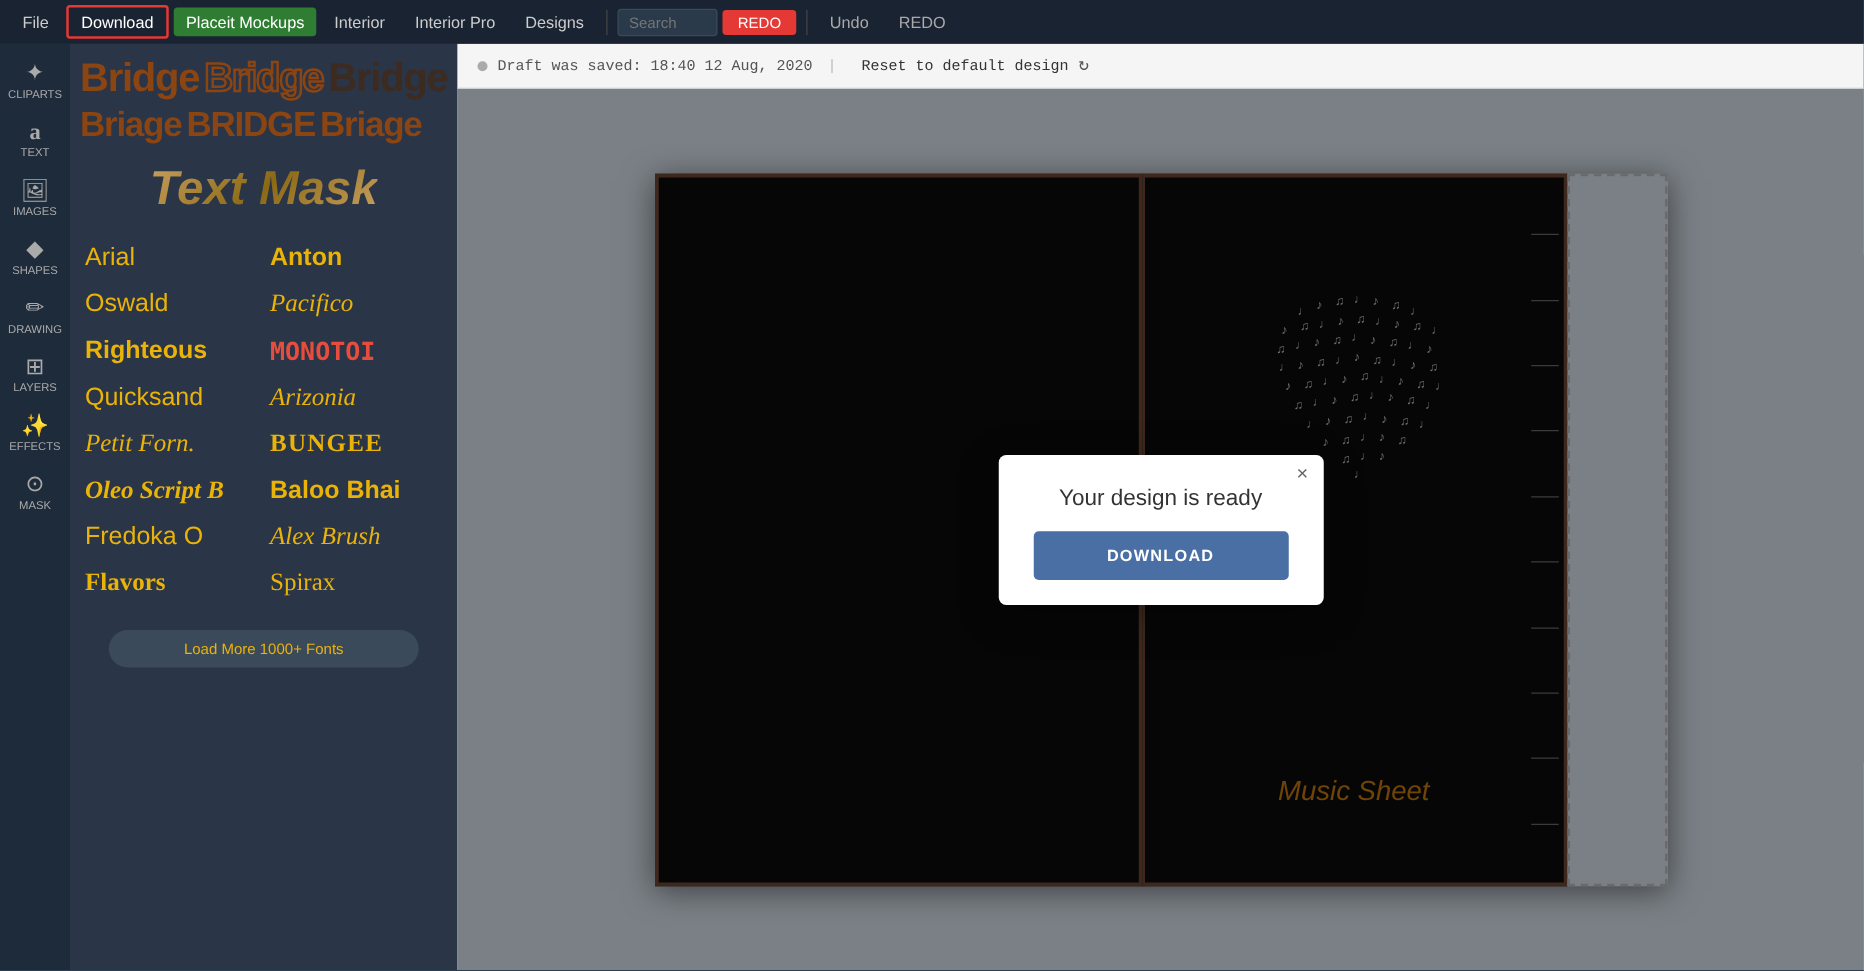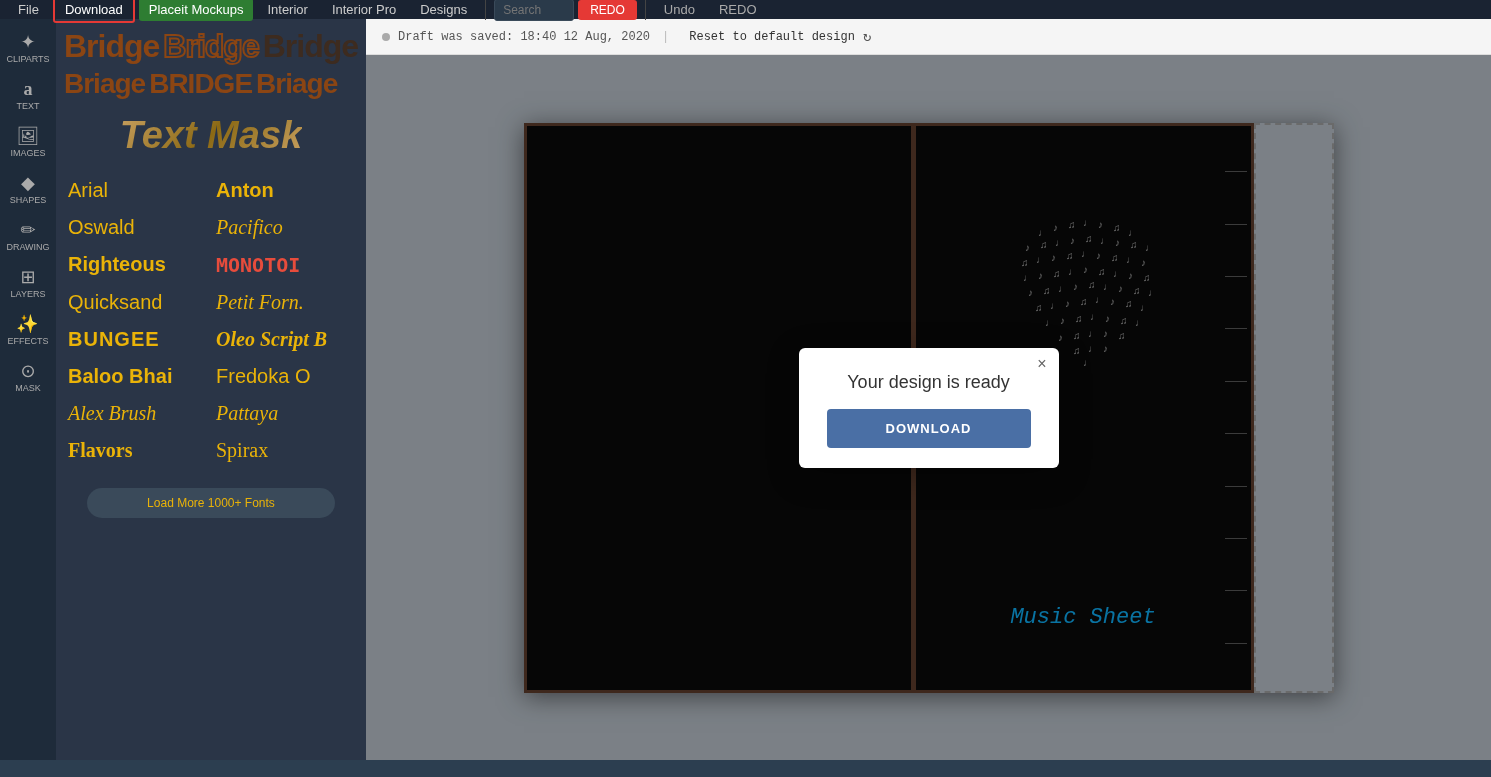--- a/index.html
+++ b/index.html
@@ -3,21 +3,21 @@
   <meta charset="utf-8">
   <style>
     * { box-sizing: border-box; margin: 0; padding: 0; }
     body { font-family: Arial, sans-serif; background: #2c3e50; overflow: hidden; width: 1491px; height: 777px; }
 
     
     .top-nav {
       display: flex;
       align-items: center;
       background: #1a2332;
-      height: 19px;
+      height: 35px;
       padding: 0 8px;
       gap: 4px;
       position: relative;
       z-index: 100;
     }
     .nav-item {
       color: #ccc;
       font-size: 13px;
       padding: 4px 10px;
       cursor: pointer;
@@ -175,21 +175,21 @@
     }
     .font-arial { font-family: Arial; }
     .font-anton { font-family: Arial; font-weight: 900; }
     .font-oswald { font-family: Arial; font-stretch: condensed; }
     .font-pacifico { font-family: cursive; font-style: italic; }
     .font-righteous { font-family: Arial; font-weight: 900; }
     .font-mono { font-family: monospace; font-weight: 900; }
     .font-quicksand { font-family: Arial; font-weight: 300; }
     .font-arizonia { font-family: cursive; font-style: italic; }
     .font-petit { font-style: italic; font-family: serif; }
-    .font-bungee { font-weight: 900; letter-spacing: 1px; font-family: Liberation Sans, sans-serif; }
+    .font-bungee { font-weight: 900; letter-spacing: 1px; font-family: Liberation Serif, serif; }
     .font-oleo { font-family: cursive; font-weight: bold; font-style: italic; }
     .font-baloo { font-family: Arial; font-weight: bold; }
     .font-alex { font-family: cursive; font-style: italic; }
     .font-fredoka { font-family: Arial; font-weight: 300; }
     .font-pattaya { font-style: italic; font-family: serif; }
     .font-flavors { font-family: Arial; font-weight: bold; }
     .font-spirax { font-family: serif; }
 
     .load-more-btn {
       display: block;
@@ -265,25 +265,25 @@
       overflow: hidden;
     }
     .book-page.right-page {
       border-left: 2px solid #5a3a2a;
     }
     .music-sheet-title {
       position: absolute;
       bottom: 60px;
       left: 50%;
       transform: translateX(-50%);
-      color: #0ea5e9;
+      color: #a16207;
       font-style: italic;
       font-size: 22px;
       white-space: nowrap;
-      font-family: Liberation Mono, monospace;
+      font-family: Liberation Sans, sans-serif;
     }
 
     
     .staff-lines {
       position: absolute;
       right: 0;
       top: 0;
       bottom: 0;
       width: 30px;
       display: flex;
@@ -431,27 +431,27 @@
     </div>
 
     <div class="font-grid">
       <span class="font-item font-arial">Arial</span>
       <span class="font-item font-anton">Anton</span>
       <span class="font-item font-oswald">Oswald</span>
       <span class="font-item font-pacifico" style="font-style:italic;">Pacifico</span>
       <span class="font-item font-righteous" style="font-weight:900;">Righteous</span>
       <span class="font-item font-mono" style="font-family:monospace;font-weight:900;color:#e74c3c;">MONOTOI</span>
       <span class="font-item font-quicksand">Quicksand</span>
+      <span class="font-item font-arizonia" style="font-style:italic;font-family:cursive;">Arizonia</span>
       <span class="font-item font-petit" style="font-style:italic;font-family:serif;">Petit Forn.</span>
       <span class="font-item font-bungee" style="font-weight:900;letter-spacing:1px;">BUNGEE</span>
       <span class="font-item font-oleo" style="font-style:italic;font-family:cursive;font-weight:bold;">Oleo Script B</span>
       <span class="font-item font-baloo" style="font-weight:bold;">Baloo Bhai</span>
       <span class="font-item font-fredoka">Fredoka O</span>
       <span class="font-item font-alex" style="font-style:italic;font-family:cursive;">Alex Brush</span>
-      <span class="font-item font-pattaya" style="font-style:italic;font-family:serif;">Pattaya</span>
       <span class="font-item font-flavors" style="font-family:cursive;">Flavors</span>
       <span class="font-item font-spirax" style="font-family:serif;">Spirax</span>
     </div>
 
     <button class="load-more-btn">Load More 1000+ Fonts</button>
   </div>
 
   <div class="canvas-area">
     <div class="canvas-topbar">
       <div class="draft-dot"></div>

